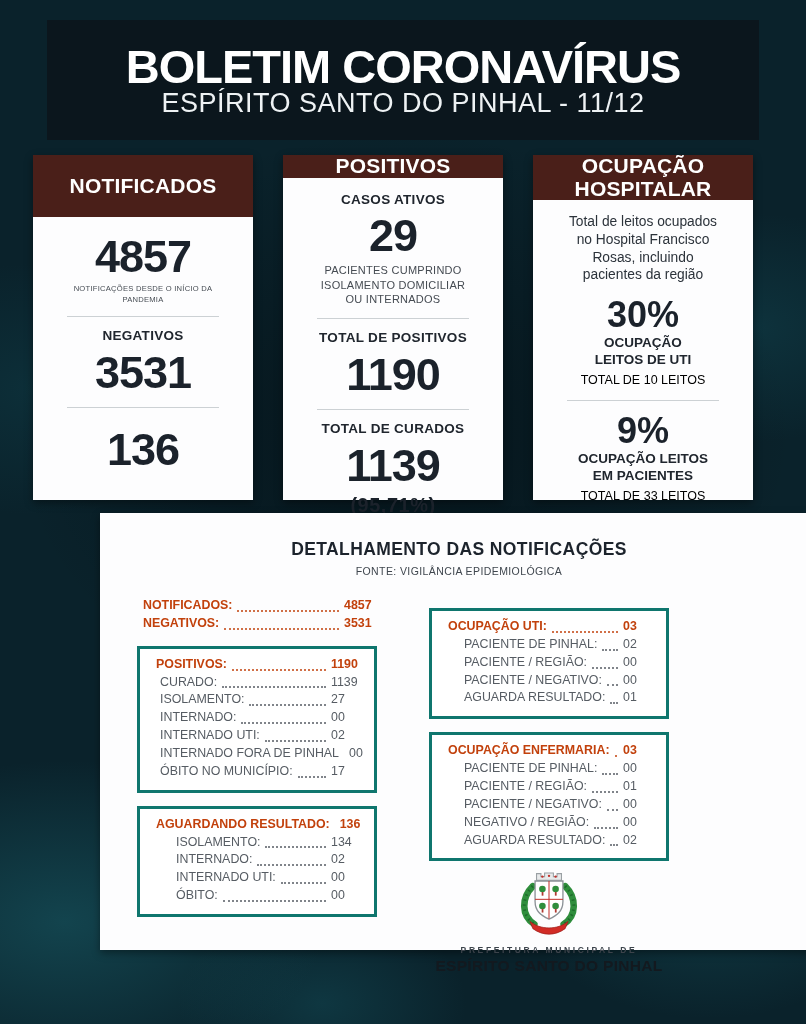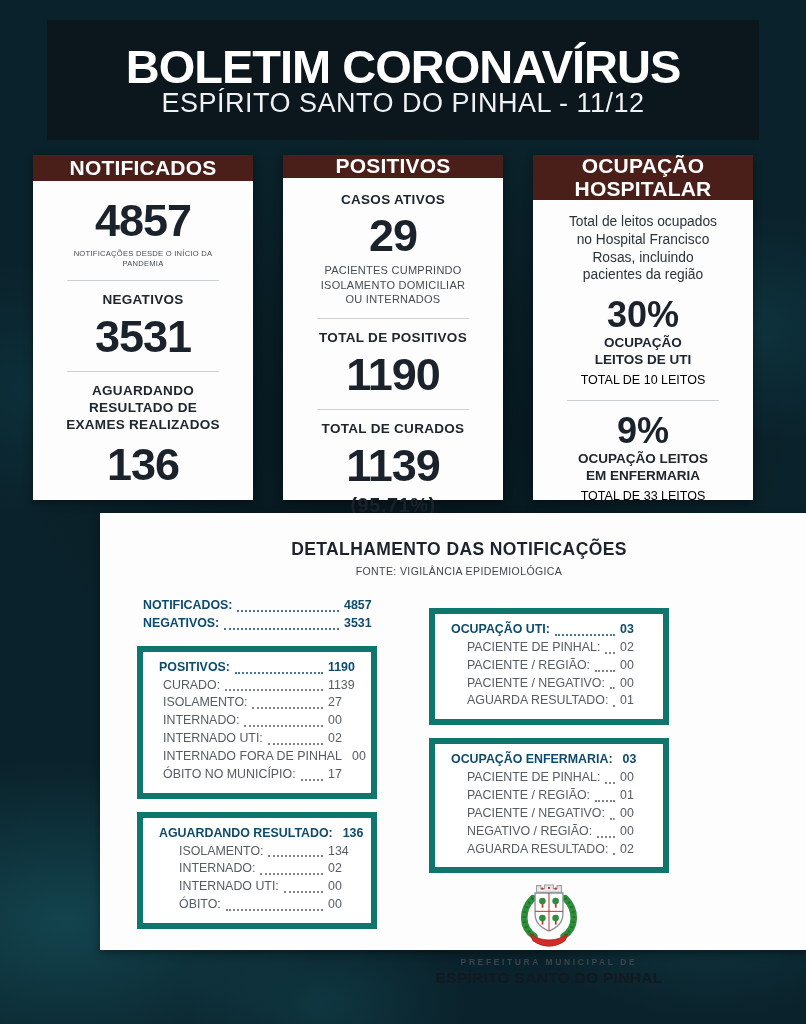--- a/index.html
+++ b/index.html
@@ -44,28 +44,28 @@
 
   .detail-card{
     position:absolute;left:100px;top:513px;width:718px;height:437px;background:#fdfdfe;
     box-shadow:0 3px 8px rgba(0,0,0,.4);box-sizing:border-box;padding:26px 37px 0;
   }
   .detail-title{font-size:17.5px;font-weight:bold;color:#1c232c;text-align:center;letter-spacing:.4px;}
   .detail-source{font-size:10.5px;color:#3f464e;text-align:center;letter-spacing:.4px;margin-top:5px;}
   .detail-body{display:flex;gap:52px;margin-top:20px;}
   .col-left{width:240px;}
   .col-right{width:240px;margin-top:11px;}
-  .box{border:6px solid #0f766e;padding:7px 10px 9px;background:#fff;}
+  .box{border:3px solid #0f766e;padding:7px 10px 9px;background:#fff;}
   .box + .box, .summary + .box{margin-top:13px;}
   .summary{margin-bottom:6px;}
   .d-row{display:flex;align-items:baseline;font-size:12.4px;color:#565c63;line-height:1.44;}
   .d-row .lbl{white-space:nowrap;}
   .d-row .dots{flex:1;border-bottom:2px dotted currentColor;opacity:.75;margin:0 5px 3px;align-self:flex-end;}
   .d-row .val{flex:0 0 33px;text-align:left;white-space:nowrap;}
-  .d-row.bold{font-weight:bold;color:#0c4a6e;padding-left:6px;}
+  .d-row.bold{font-weight:bold;color:#c2410c;padding-left:6px;}
   .ind10 .d-row:not(.bold){padding-left:10px;}
   .ind22 .d-row:not(.bold){padding-left:22px;}
   .ind26 .d-row:not(.bold){padding-left:26px;}
   .crest-wrap{text-align:center;margin-top:9px;}
   .org-line{font-size:8.5px;font-weight:bold;letter-spacing:2.6px;color:#3c434b;margin-top:5px;}
   .org-name{font-size:15.5px;font-weight:bold;color:#13191f;letter-spacing:.3px;margin-top:2px;}
 </style>
 </head>
 <body>
 
@@ -78,21 +78,20 @@
 
   <section class="card">
     <div class="card-header">NOTIFICADOS</div>
     <div class="card-body">
       <div class="big" style="margin-top:6px;">4857</div>
       <div class="caption">NOTIFICAÇÕES DESDE O INÍCIO DA PANDEMIA</div>
       <div class="divider"></div>
       <div class="stat-label">NEGATIVOS</div>
       <div class="big" style="margin-top:4px;">3531</div>
       <div class="divider"></div>
-      <div class="stat-label" style="padding:0 6px;">AGUARDANDO RESULTADO DE EXAMES REALIZADOS</div>
       <div class="big" style="margin-top:7px;">136</div>
     </div>
   </section>
 
   <section class="card">
     <div class="card-header">POSITIVOS</div>
     <div class="card-body">
       <div class="stat-label" style="margin-top:4px;">CASOS ATIVOS</div>
       <div class="big" style="margin-top:3px;">29</div>
       <div class="caption" style="font-size:11px;padding:0 10px;">PACIENTES CUMPRINDO ISOLAMENTO DOMICILIAR OU INTERNADOS</div>
@@ -110,21 +109,21 @@
     <div class="card-header">OCUPAÇÃO HOSPITALAR</div>
     <div class="card-body">
       <div class="intro">Total de leitos ocupados no Hospital Francisco Rosas, incluindo pacientes da região</div>
       <div class="pct" style="margin-top:12px;">30%</div>
       <div class="sub-bold">OCUPAÇÃO</div>
       <div class="sub-bold">LEITOS DE UTI</div>
       <div class="sub-gray">TOTAL DE 10 LEITOS</div>
       <div class="divider"></div>
       <div class="pct">9%</div>
       <div class="sub-bold">OCUPAÇÃO LEITOS</div>
-      <div class="sub-bold">EM ENFERMARIA</div>
+      <div class="sub-bold">EM PACIENTES</div>
       <div class="sub-gray">TOTAL DE 33 LEITOS</div>
     </div>
   </section>
 </div>
 
 <section class="detail-card">
   <div class="detail-title">DETALHAMENTO DAS NOTIFICAÇÕES</div>
   <div class="detail-source">FONTE: VIGILÂNCIA EPIDEMIOLÓGICA</div>
 
   <div class="detail-body">

